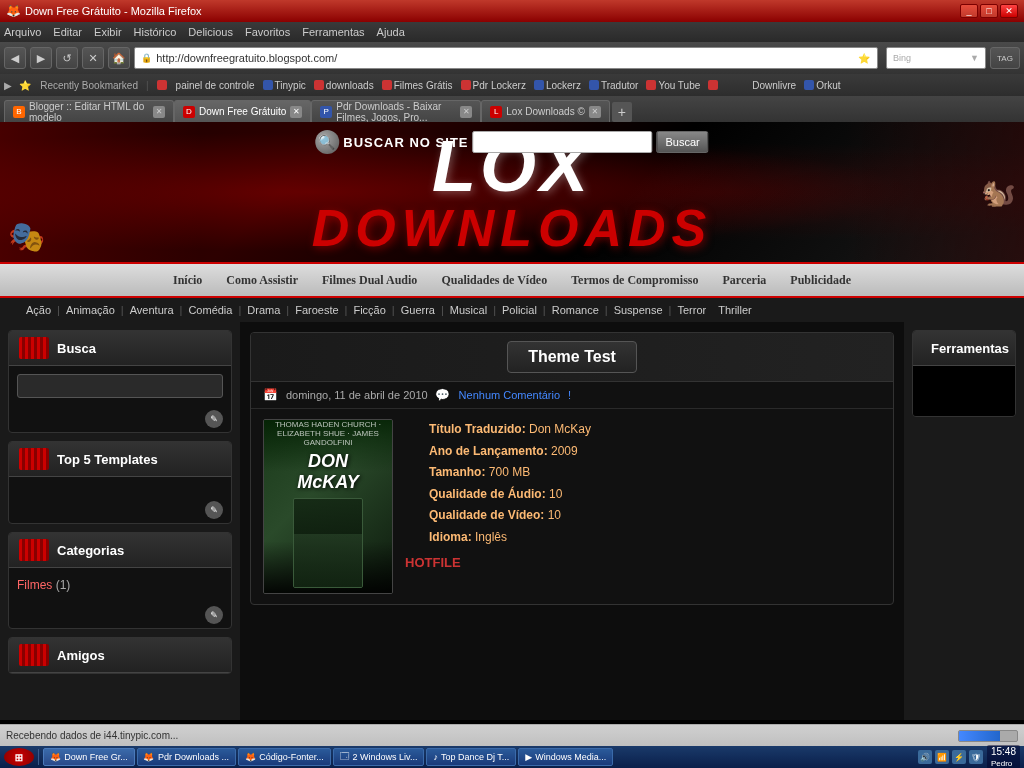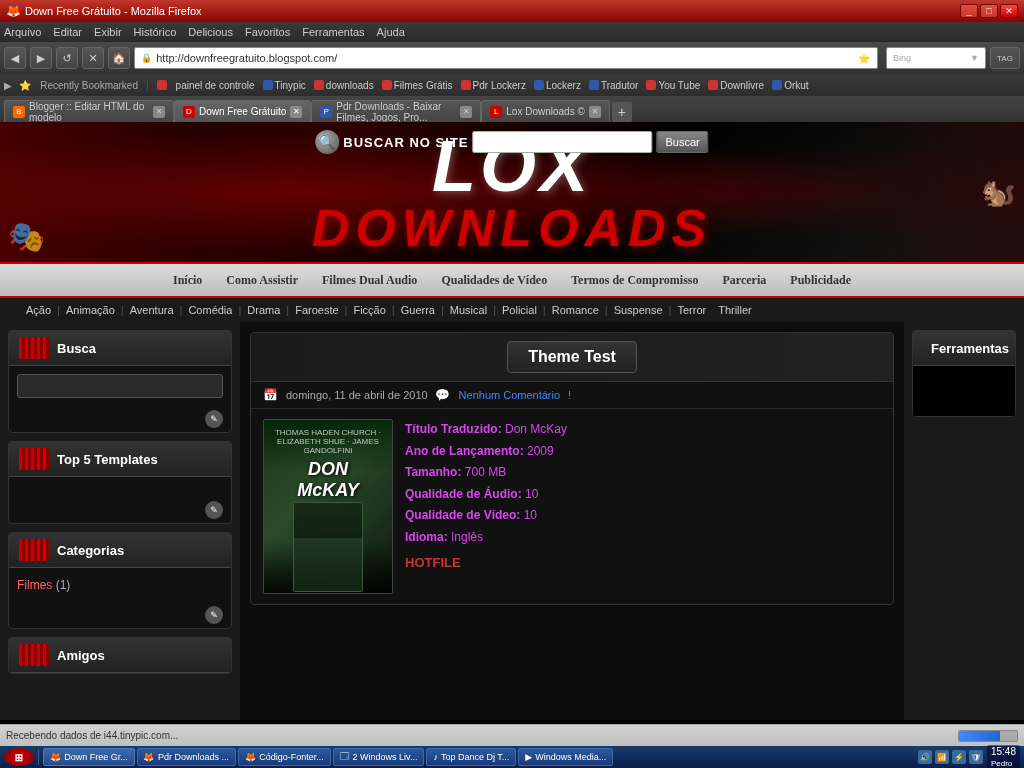--- a/index.html
+++ b/index.html
@@ -380,23 +380,24 @@
       display: flex;
       align-items: center;
       justify-content: center;
       overflow: hidden;
       position: relative;
     }
     .post-details {
       flex: 1;
     }
     .detail-line {
-      color: #d946ef;
+      color: #fdba74;
       font-size: 12px;
       line-height: 1.8;
+      margin-left: 24px;
     }
     .hotfile-link {
       color: #cc3333;
       font-size: 13px;
       font-weight: bold;
       cursor: pointer;
     }
 
     
     .right-sidebar {
@@ -498,21 +499,21 @@
     .don-mckay-image {
       width: 100%;
       height: 100%;
       background:
         linear-gradient(to bottom, rgba(0,30,0,0.8) 0%, transparent 30%, transparent 70%, rgba(0,0,0,0.9) 100%),
         linear-gradient(135deg, #1a3a1a 0%, #2a4a2a 40%, #0d1a0d 100%);
       display: flex;
       flex-direction: column;
       align-items: center;
       justify-content: flex-start;
-      padding-top: 8px;
+      padding-top: 0;
     }
   </style>
 </head>
 <body>
 
 <div class="title-bar">
   <div class="title-bar-left">
     <span style="font-size:12px;">🦊</span>
     <span>Down Free Grátuito - Mozilla Firefox</span>
   </div>
@@ -585,21 +586,21 @@
   <span class="bookmark-item">
     <span style="background:#3355aa;width:10px;height:10px;display:inline-block;border-radius:2px;"></span>
     <span style="font-size:10px;color:#ccc;">Tradutor</span>
   </span>
   <span class="bookmark-item">
     <span style="background:#cc3333;width:10px;height:10px;display:inline-block;border-radius:2px;"></span>
     <span style="font-size:10px;color:#ccc;">You Tube</span>
   </span>
   <span class="bookmark-item">
     <span style="background:#cc3333;width:10px;height:10px;display:inline-block;border-radius:2px;"></span>
-    <span style="font-size:10px;color:#ccc;">Downlivre</span>
+    <span style="font-size:10px;color:#ccc;margin-left:32px;">Downlivre</span>
   </span>
   <span class="bookmark-item">
     <span style="background:#3355aa;width:10px;height:10px;display:inline-block;border-radius:2px;"></span>
     <span style="font-size:10px;color:#ccc;">Orkut</span>
   </span>
 </div>
 
 <div class="tabs-bar">
   <div class="tab">
     <span class="tab-favicon" style="background:#ff6600;border-radius:2px;font-size:8px;display:flex;align-items:center;justify-content:center;color:white;">B</span>

